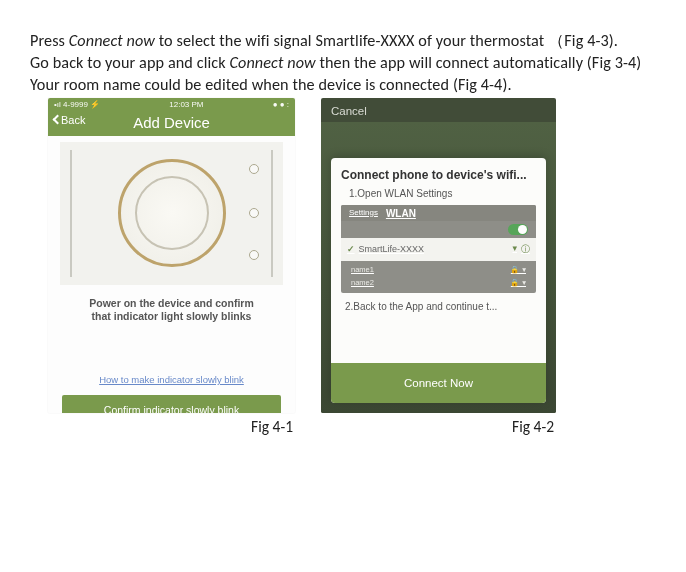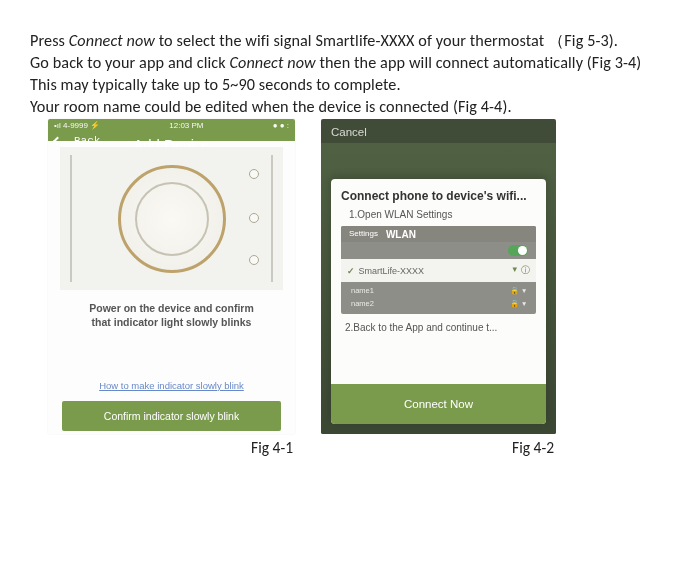--- a/index.html
+++ b/index.html
@@ -50,21 +50,21 @@
     position: relative;
     border-radius: 2px;
     box-shadow: 0 0 0 1px rgba(0,0,0,0.02);
     overflow: hidden;
     font-family: "Segoe UI", Arial, sans-serif;
   }
   
   .p1-top {
     background: #7a9a4c;
     color: #fff;
-    height: 22px;
+    height: 38px;
     position: relative;
     font-size: 9px;
   }
   .p1-status {
     display: flex;
     justify-content: space-between;
     padding: 2px 6px 0 6px;
     height: 12px;
     font-size: 8px;
     opacity: .95;
@@ -77,22 +77,21 @@
     height: 26px;
   }
   .p1-back {
     position: absolute;
     left: 6px;
     top: 4px;
     font-size: 11px;
     color: #fff;
     display: flex;
     align-items: center;
-    gap: 14px;
-    font-family: Liberation Mono, monospace;
+    gap: 1px;
   }
   .p1-back-chev {
     display: inline-block;
     width: 7px; height: 7px;
     border-left: 2px solid #fff;
     border-bottom: 2px solid #fff;
     transform: rotate(45deg);
     margin-right: -1px;
   }
   .p1-title {
@@ -219,20 +218,21 @@
     color: #555;
     padding: 2px 10px 6px 18px;
   }
   .p2-wlan {
     background: #8e8e88;
     margin: 0 10px;
     border-radius: 2px;
     overflow: hidden;
     font-size: 9px;
     color: #fff;
+    text-decoration: underline;
   }
   .p2-wlan-head {
     height: 16px;
     display: flex;
     justify-content: space-between;
     padding: 3px 8px 0 8px;
     background: #86867f;
     font-size: 8px;
   }
   .p2-wlan-head-left { display:flex; gap:8px; }
@@ -290,26 +290,25 @@
     padding: 14px 0;
   }
 </style>
 </head>
 <body>
 
 <div class="page">
 
   <div class="instructions">
     <div>
-      <span>Press </span><em>Connect now</em><span> to select the wifi signal Smartlife-XXXX of your thermostat （Fig 5-3).</span>
+      <span>Press </span><em>Connect now</em><span> to select the wifi signal Smartlife-XXXX of your thermostat （Fig 4-3).</span>
     </div>
     <div>
       <span>Go back to your app and click </span><em>Connect now</em><span> then the app will connect automatically (Fig 3-4)</span>
     </div>
-    <div>This may typically take up to 5~90 seconds to complete.</div>
     <div>Your room name could be edited when the device is connected (Fig 4-4).</div>
   </div>
 
   <div class="figs-row">
 
     <div class="fig-col">
       <div class="phone">
         <div class="p1-top">
           <div class="p1-status">
             <span>•ıl 4-9999 ⚡</span>

